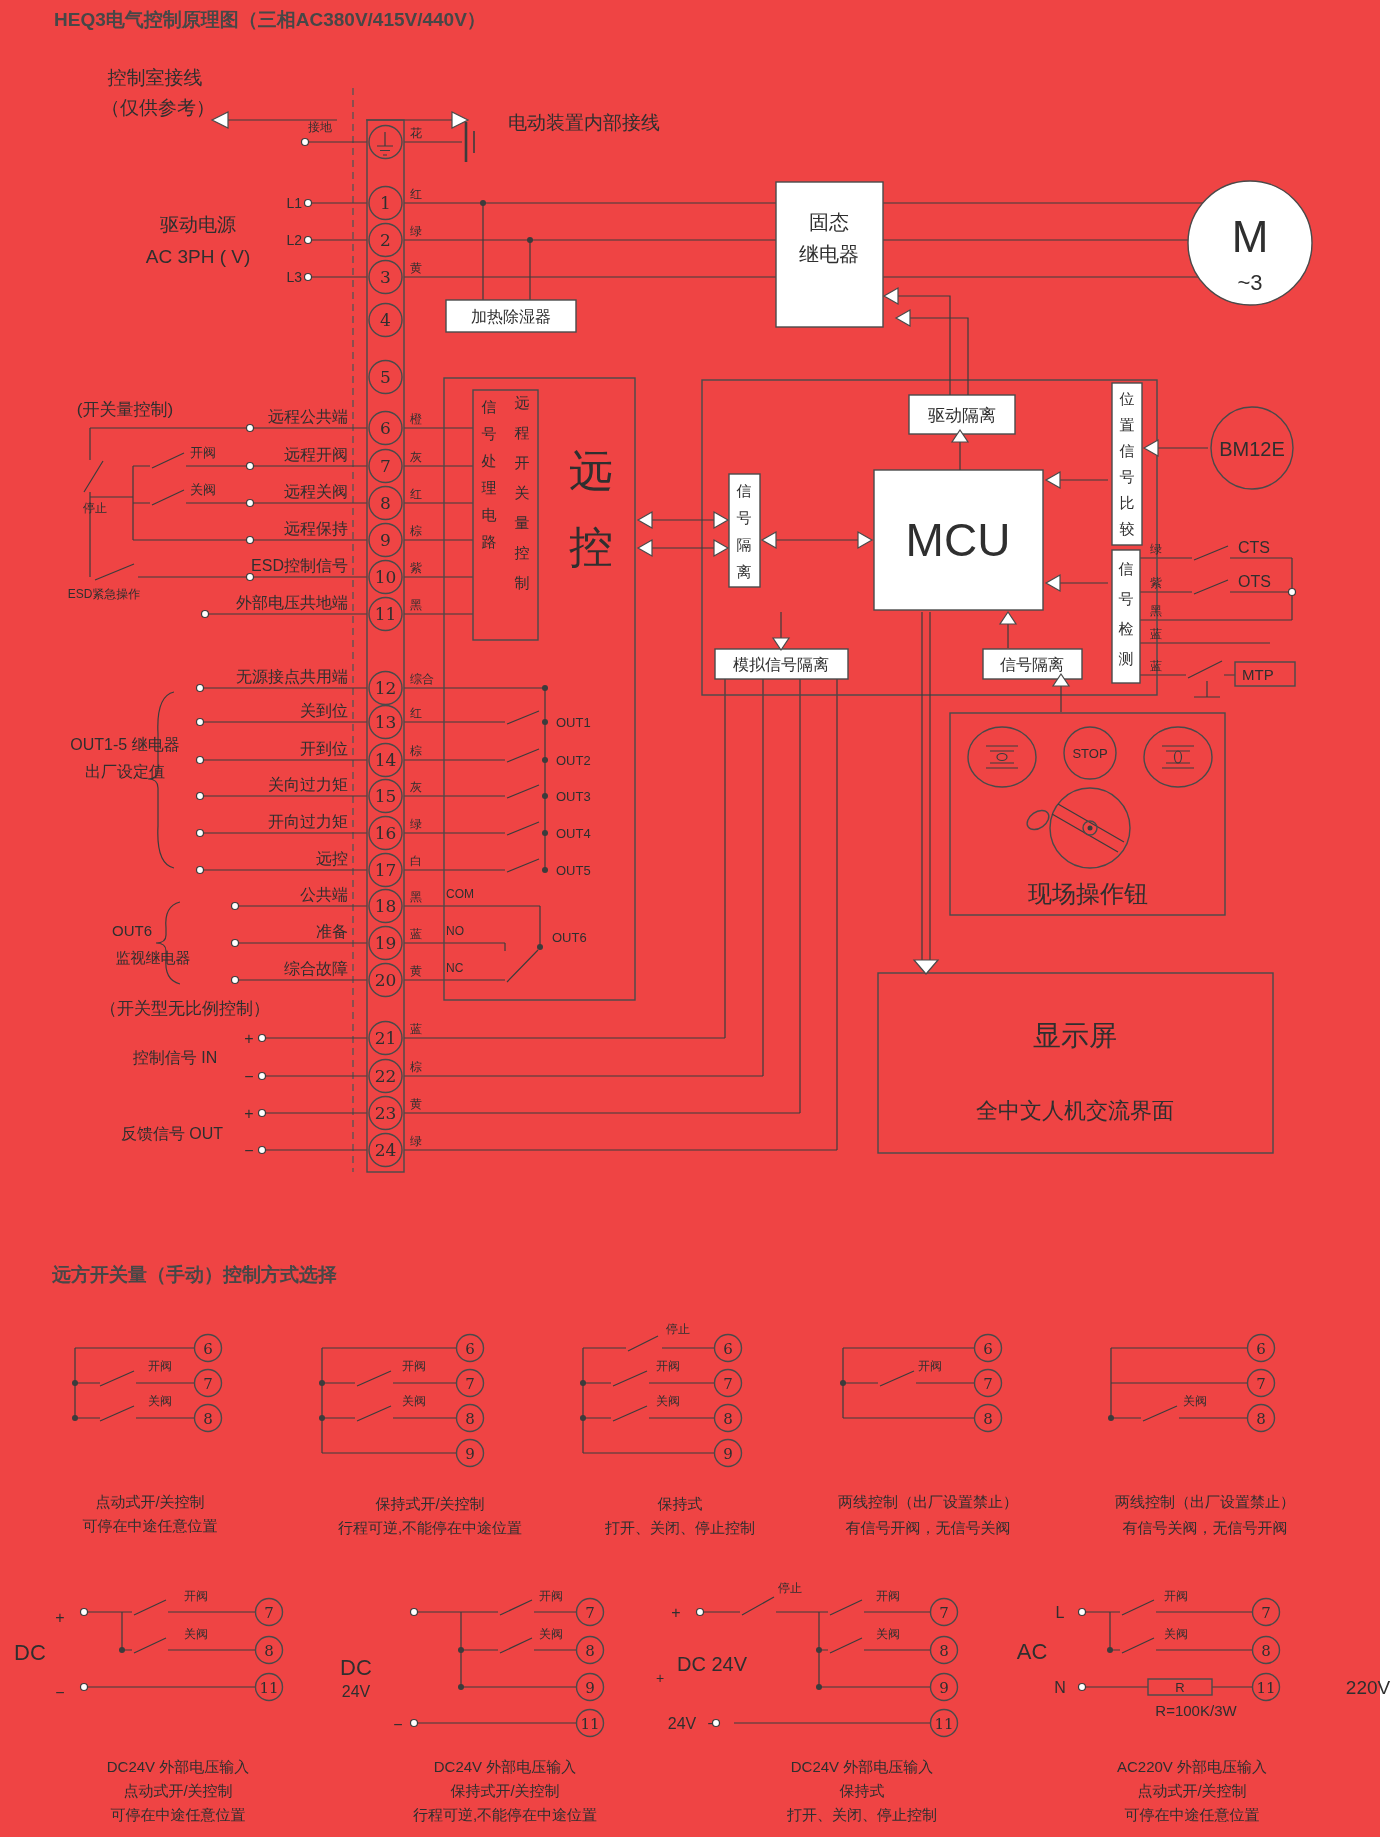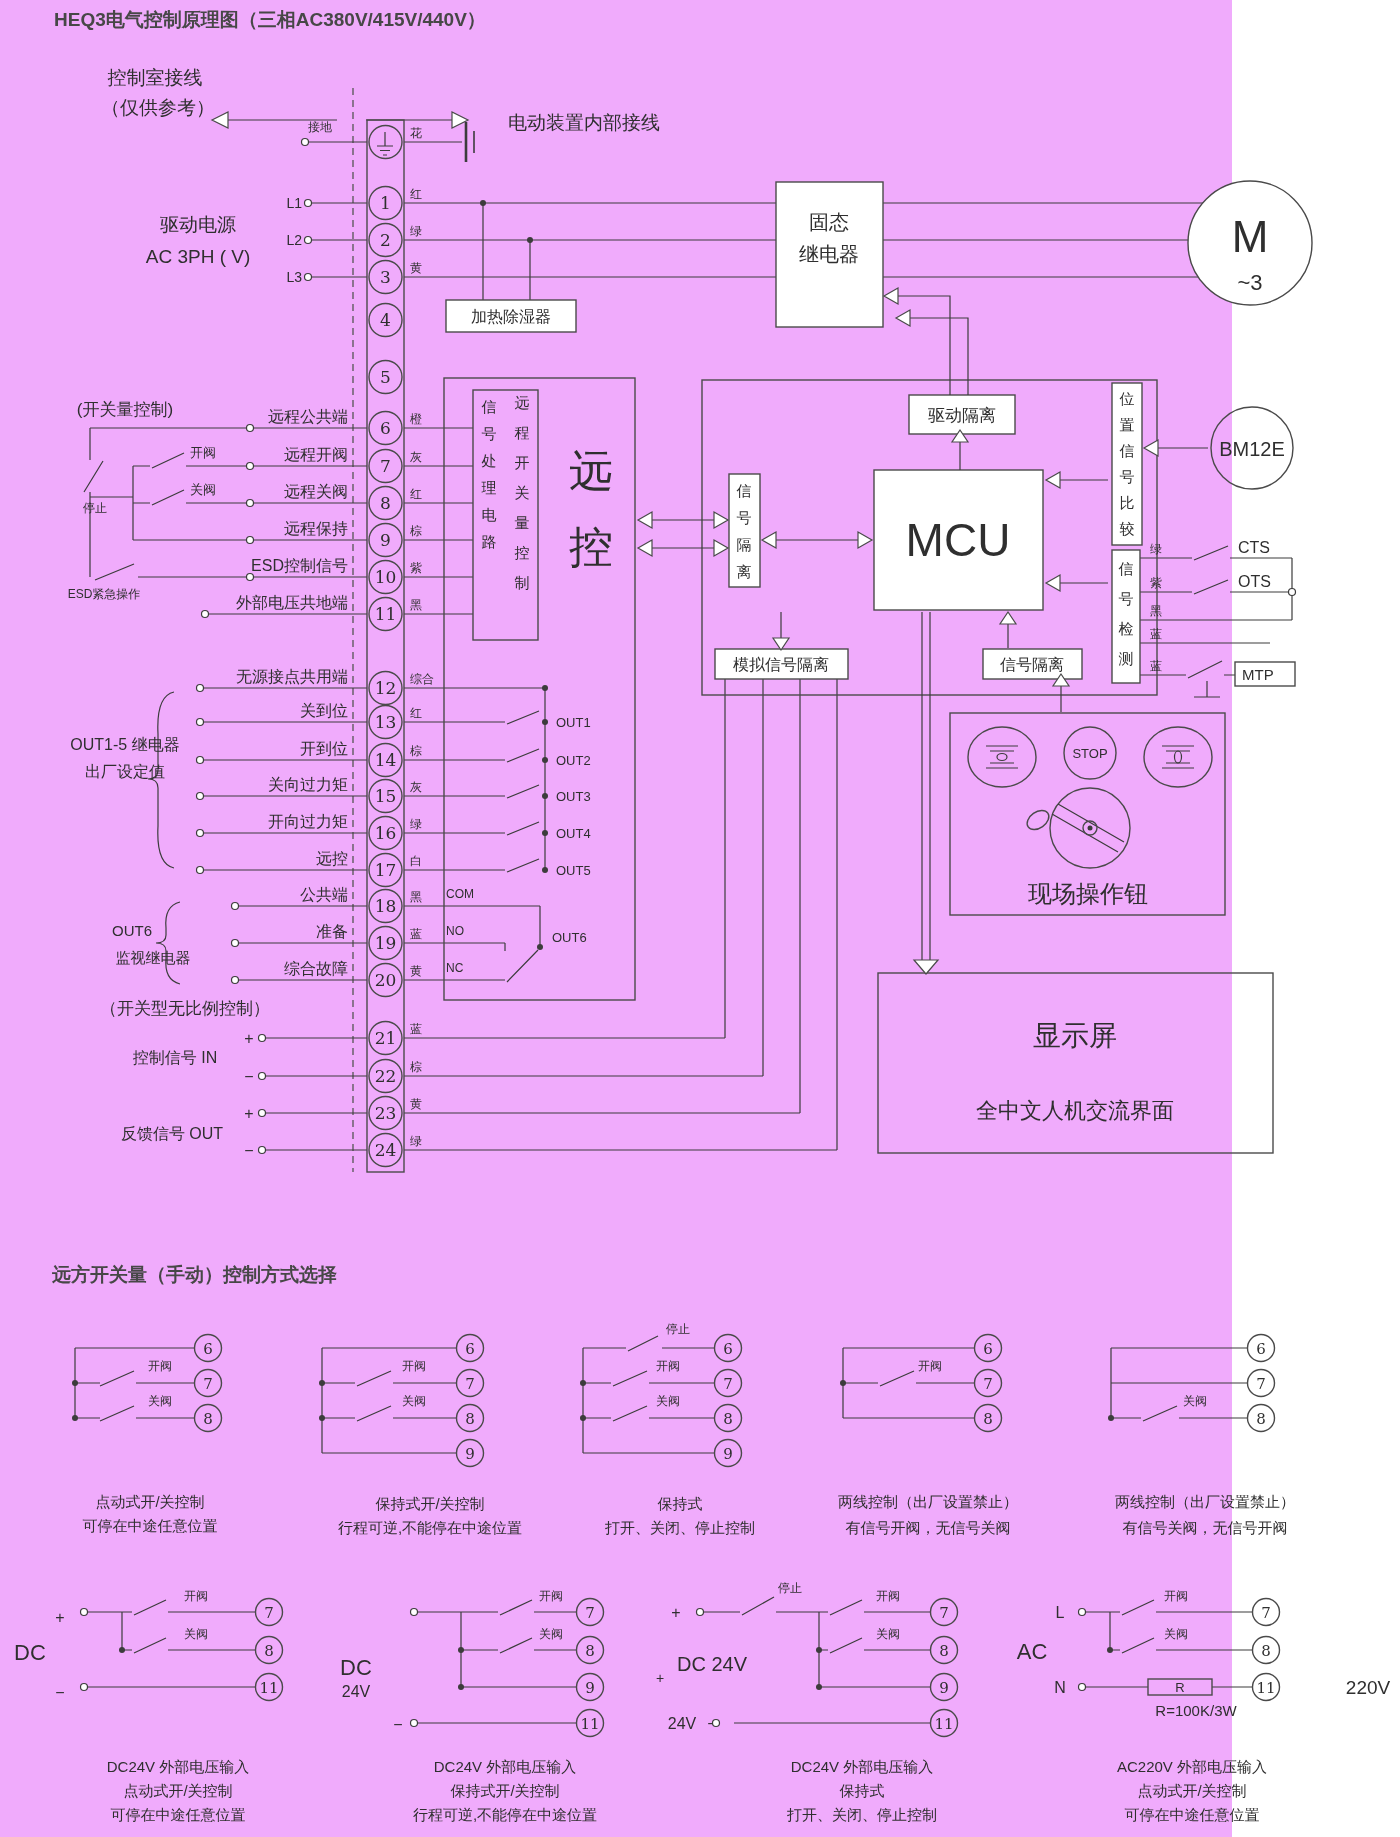--- a/index.html
+++ b/index.html
@@ -1,16 +1,16 @@
 <!DOCTYPE html>
 <html><head>
 <meta charset="utf-8">
 <style>
   html,body{margin:0;padding:0;background:#fff;}
-  .page{width:1232px;height:1837px;position:relative;background:#f0abfc;}
+  .page{width:1380px;height:1837px;position:relative;background:#ef4444;}
   svg{display:block;}
   text{fill:#2f2f2f;font-family:"Liberation Sans","DejaVu Sans",sans-serif;}
   .num{font-family:"DejaVu Serif","Liberation Serif",serif;}
   .w{stroke:#3c3c3c;stroke-width:1.2;fill:none;}
   .bx{stroke:#4a4a4a;stroke-width:1.4;fill:none;}
   .bxw{stroke:#4a4a4a;stroke-width:1.4;fill:#fff;}
   .hd{fill:#fff;stroke:#4a4a4a;stroke-width:1.2;}
   .s12{font-size:12px}.s13{font-size:13px}.s14{font-size:14px}.s15{font-size:15px}
   .s16{font-size:16px}.s17{font-size:17px}.s19{font-size:19px}.s20{font-size:20px}
   .s22{font-size:22px}.s24{font-size:24px}.s28{font-size:28px}.s44{font-size:44px}.s46{font-size:46px}

